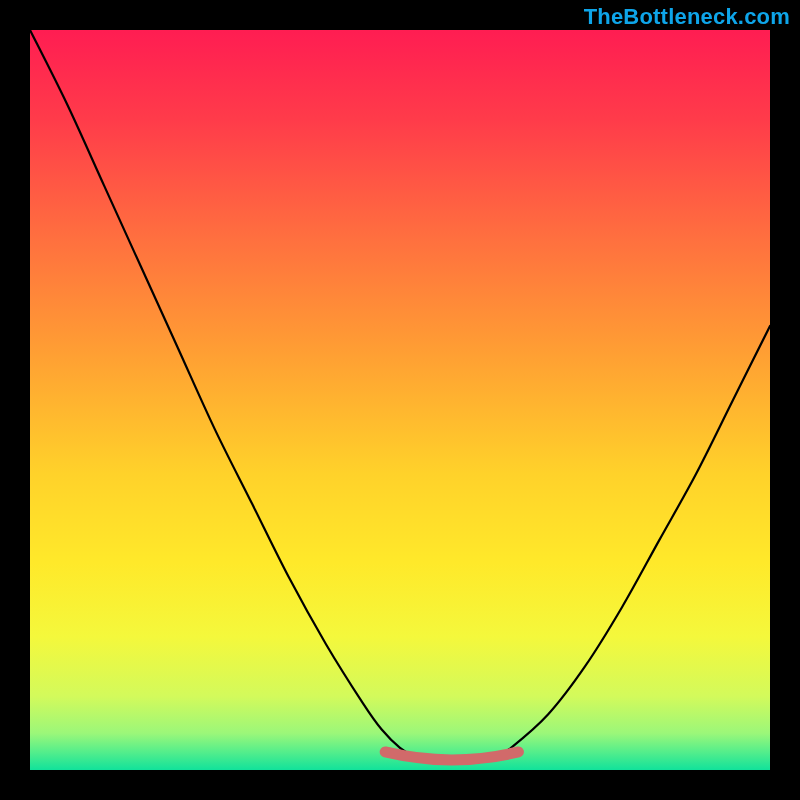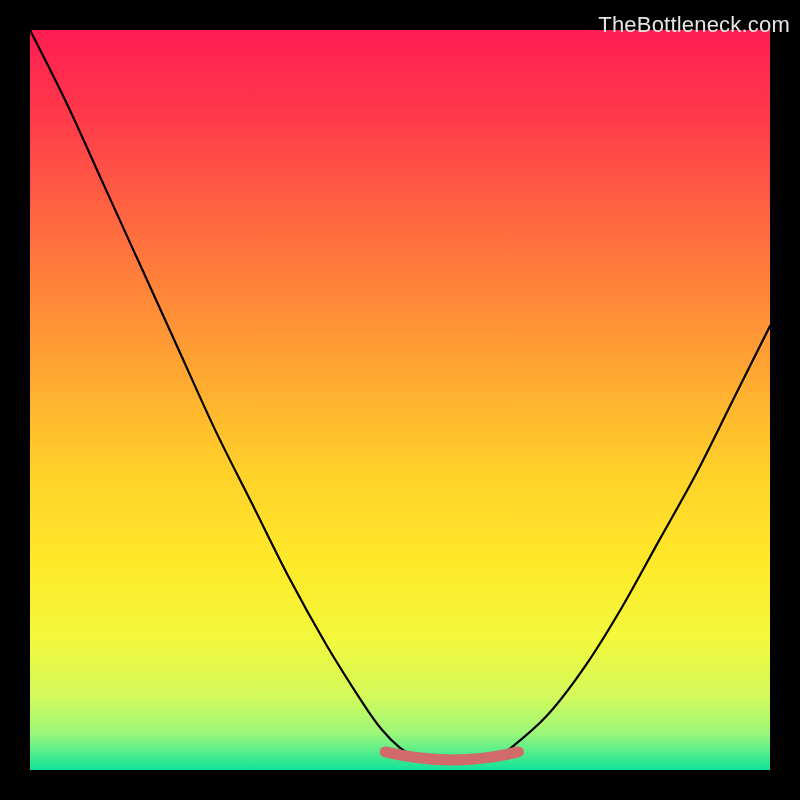--- a/index.html
+++ b/index.html
@@ -12,25 +12,25 @@
     overflow: hidden;
   }
   .frame {
     position: relative;
     width: 800px;
     height: 800px;
     background: #000;
   }
   .watermark {
     position: absolute;
-    top: 12px;
+    top: 4px;
     right: 10px;
-    color: #e5e5e5;
+    color: #0ea5e9;
     font-size: 22px;
-    font-weight: 400;
+    font-weight: 700;
     letter-spacing: 0.2px;
     z-index: 50;
   }
   .plot {
     position: absolute;
     left: 30px;
     top: 30px;
     width: 740px;
     height: 740px;
     overflow: hidden;

